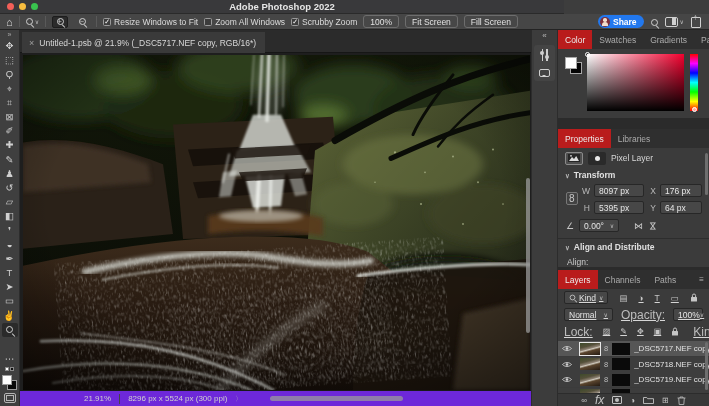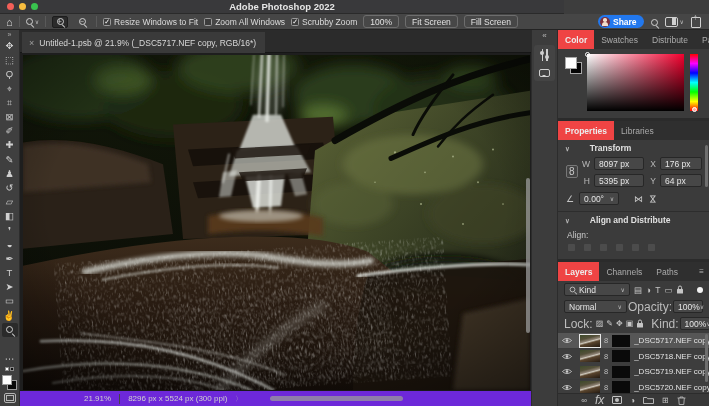--- a/index.html
+++ b/index.html
@@ -81,64 +81,64 @@
   .sliders::before{left:2px;}.sliders::after{right:2px;}
   .sliders .k1,.sliders .k2{position:absolute;width:4px;height:4px;border-radius:50%;background:#cfcfcf;}
   .sliders .k1{left:0.2px;top:2px;}.sliders .k2{right:0.2px;top:6px;}
   .bubble{width:11px;height:8px;border:1.2px solid #cfcfcf;border-radius:2px;position:relative;}
   .bubble::after{content:"";position:absolute;left:1.5px;bottom:-3.4px;border:2px solid transparent;border-top-color:#cfcfcf;}
   
   .panels{position:absolute;left:558px;top:30px;width:151px;bottom:0;background:#2b2b2b;display:flex;flex-direction:column;}
   .panel{background:#3b3b3b;margin-bottom:3px;position:relative;}
   .ptabs{height:19px;background:#2f2f2f;display:flex;align-items:stretch;font-size:8.5px;color:#ababab;}
   .ptab{display:flex;align-items:center;padding:0 7px;}
-  .ptab.active{background:#ef4444;color:#ececec;font-weight:bold;}
+  .ptab.active{background:#b91c1c;color:#ececec;font-weight:normal;}
   .pmenu{margin-left:auto;align-self:center;padding-right:5px;color:#b5b5b5;font-size:8px;}
   
   .panel.color{height:88px;}
   .colorbody{position:relative;height:69px;}
   .cswatches{position:absolute;left:7px;top:8px;width:17px;height:17px;}
   .cs{position:absolute;width:12px;height:12px;border:1px solid #a8a8a8;}
   .cs.fg{left:0;top:0;background:#fff;z-index:2;}
   .cs.bg{right:0;bottom:0;background:#050505;z-index:1;}
   .cfield{position:absolute;left:29px;top:5px;width:97px;height:57px;
           background:linear-gradient(to bottom, rgba(0,0,0,0), #000),linear-gradient(to right, #fff, #f2002e);}
   .cfield .dot{position:absolute;left:-2px;top:-2px;width:5px;height:5px;border:1px solid #fff;border-radius:50%;}
   .huestrip{position:absolute;left:132px;top:5px;width:8px;height:57px;
             background:linear-gradient(to bottom,#f00,#f0f,#00f,#0ff,#0f0,#ff0,#f00);}
   .huestrip .dot{position:absolute;left:2px;bottom:-1px;width:5px;height:5px;border:1px solid #fff;border-radius:50%;background:rgba(255,255,255,.6);}
   
-  .panel.props{height:138px;font-size:8.5px;}
+  .panel.props{height:138px;font-size:8.5px;margin-top:8px;}
   .pxrow{display:flex;align-items:center;gap:5px;padding:3px 7px 2px 7px;height:19px;}
   .pxbtn{width:18px;height:13px;border-radius:2px;display:flex;align-items:center;justify-content:center;background:#333;}
   .pxbtn.sel{background:#4e4e4e;border:1px solid #8a8a8a;}
   .maskbtn{width:18px;height:13px;border-radius:2px;background:#2a2a2a;display:flex;align-items:center;justify-content:center;}
   .maskbtn::before{content:"";width:5px;height:5px;border-radius:50%;background:#e8e8e8;}
-  .secthdr{display:flex;align-items:flex-end;gap:20px;padding:3px 7px;font-weight:bold;color:#e0e0e0;}
+  .secthdr{display:flex;align-items:flex-end;gap:4px;padding:3px 7px;font-weight:bold;color:#e0e0e0;}
   .secthdr .cv{font-size:6.5px;color:#b5b5b5;}
   .trgrid{position:relative;padding-left:24px;}
   .linkicon{position:absolute;left:8px;top:9px;font-size:10px;color:#c9c9c9;border:1px solid #777;border-radius:2px;padding:0 2px;line-height:11px;background:#424242;}
   .trow{display:flex;align-items:center;gap:4px;height:15px;margin-bottom:2px;}
   .tlabel{width:8px;color:#b8b8b8;text-align:right;}
   .fld{height:13px;background:#474747;border:1px solid #272727;border-radius:2px;color:#e6e6e6;
        display:flex;align-items:center;padding:0 4px;}
   .fld.w52{width:50px;}.fld.w42{width:42px;}
   .anglerow{display:flex;align-items:center;gap:5px;height:17px;padding-left:8px;margin-top:1px;}
   .anglerow .ang{color:#c5c5c5;font-size:9px;}
   .fld.angle{width:40px;justify-content:space-between;}
   .flip{color:#c9c9c9;font-size:9px;}
   .flip.v{display:inline-block;transform:rotate(90deg);}
   .pdiv{height:1px;background:#2d2d2d;margin:4px 0 0 0;}
   .alignlabel{padding:2px 9px;color:#c9c9c9;}
   .faintrow{display:flex;gap:9px;padding:2px 10px;}
   .faint{width:7px;height:7px;background:#9a9a9a;opacity:.18;border-radius:1px;}
   .pscroll{position:absolute;right:1px;top:24px;width:3px;height:42px;background:#6e6e6e;border-radius:2px;}
   
   .panel.layers{flex:1;margin-bottom:0;font-size:8.5px;}
-  .lrow{display:flex;align-items:center;gap:1px;padding:0 6px;height:17px;}
+  .lrow{display:flex;align-items:center;gap:8px;padding:0 6px;height:17px;text-decoration:underline;}
   .kindfld{width:66px;height:13px;background:#474747;border:1px solid #272727;border-radius:2px;
            display:flex;align-items:center;gap:3px;padding:0 4px;color:#e3e3e3;}
   .kindfld .mag{transform:scale(.8);}
   .fico{color:#c6c6c6;font-size:8.5px;margin-left:3px;}
   .ftoggle{margin-left:auto;width:6px;height:6px;border-radius:50%;background:#f2f2f2;}
   .blendfld{width:80px;height:13px;background:#474747;border:1px solid #272727;border-radius:2px;
             display:flex;align-items:center;justify-content:space-between;padding:0 4px;color:#e3e3e3;}
   .small{font-size:12px;color:#bdbdbd;}
   .fld.pct{width:30px;justify-content:space-between;}
   .lockico{color:#c6c6c6;font-size:8px;margin-left:2px;}
@@ -439,21 +439,21 @@
       <span class="bubble"></span>
     </div>
   </div>
 
   <div class="panels">
 
     <div class="panel color">
       <div class="ptabs">
         <span class="ptab active">Color</span>
         <span class="ptab">Swatches</span>
-        <span class="ptab">Distribute</span>
+        <span class="ptab">Gradients</span>
         <span class="ptab">Patterns</span>
 
       </div>
       <div class="colorbody">
         <span class="cswatches">
           <span class="cs fg"></span>
           <span class="cs bg"></span>
         </span>
         <div class="cfield">
           <span class="dot"></span>
@@ -462,20 +462,31 @@
           <span class="dot"></span>
         </div>
       </div>
     </div>
 
     <div class="panel props">
       <div class="ptabs">
         <span class="ptab active">Properties</span>
         <span class="ptab">Libraries</span>
 
+      </div>
+      <div class="pxrow">
+        <span class="pxbtn sel">
+          <svg class="ic" width="12" height="8" viewBox="0 0 12 8">
+              <rect x="0" y="0" width="12" height="8" fill="#262626"></rect>
+              <path d="M1,7 L4,3 L6,5 L8.2,2 L11,7 Z" fill="#dcdcdc"></path>
+              <circle cx="3" cy="1.8" r="0.9" fill="#dcdcdc"></circle>
+            </svg>
+        </span>
+        <span class="maskbtn"></span>
+        <span>Pixel Layer</span>
       </div>
       <div class="secthdr">
         <span class="cv">∨</span>
         <span>Transform</span>
       </div>
       <div class="trgrid">
         <span class="linkicon">8</span>
         <div class="trow">
           <span class="tlabel">W</span>
           <span class="fld w52">8097 px</span>

